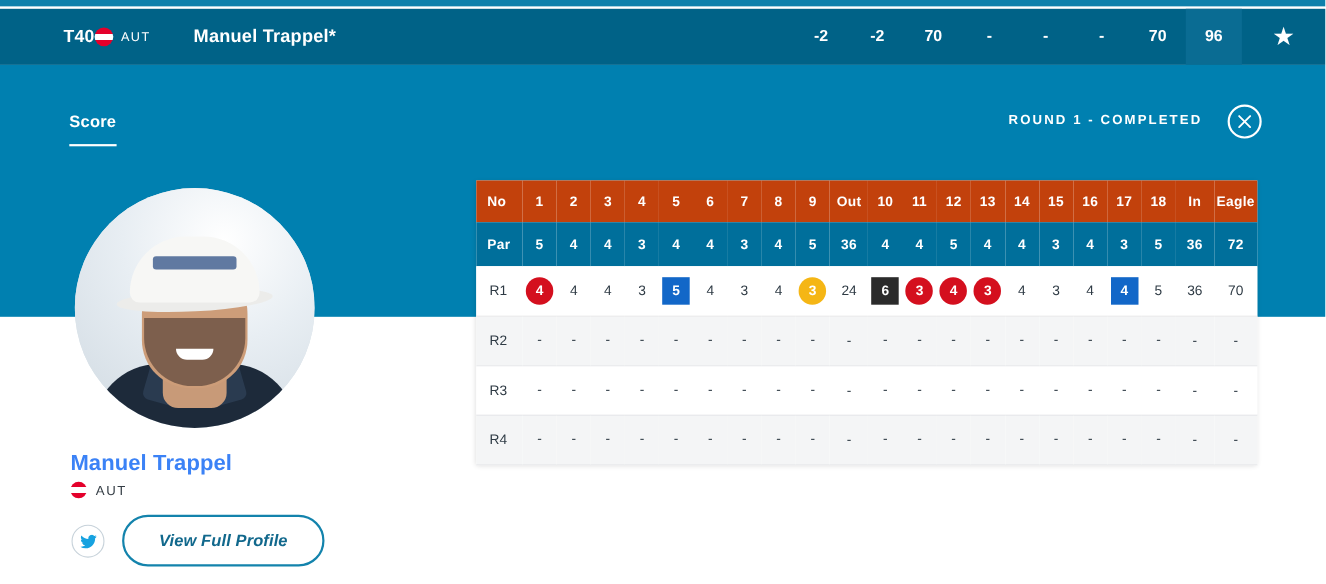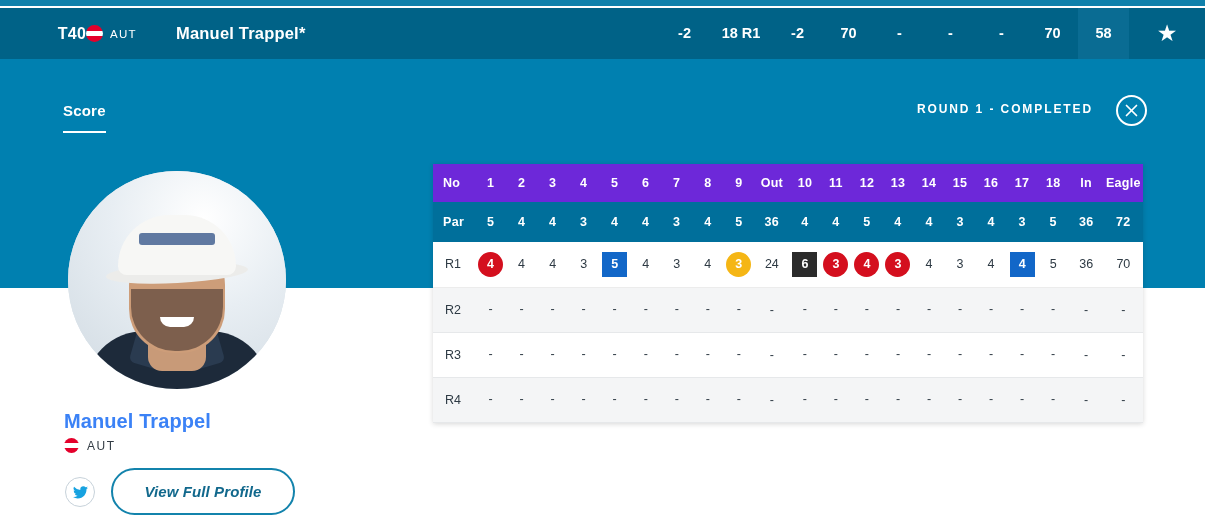--- a/index.html
+++ b/index.html
@@ -315,21 +315,21 @@
   table.sc td, table.sc th {
     text-align: center;
     font-weight: normal;
     padding: 0;
   }
   col.c-lbl { width: 42px; }
   col.c-hole { width: 31px; }
   col.c-sum  { width: 35px; }
   col.c-tot  { width: 39px; }
 
-  tr.hdr-no { height: 38px; background: #6d28d9; }
+  tr.hdr-no { height: 38px; background: #c2410c; }
   tr.hdr-no td { color: #ffffff; font-size: 12.5px; font-weight: bold; letter-spacing: .3px; }
   tr.hdr-par { height: 40px; background: #006f9b; }
   tr.hdr-par td { color: #ffffff; font-size: 12.5px; font-weight: bold; letter-spacing: .3px; }
   tr.hdr-no td.lbl, tr.hdr-par td.lbl { padding-left: 10px; text-align: left; }
 
   tr.rnd { height: 45px; }
   tr.rnd td { font-size: 12.5px; color: #2e3a44; }
   tr.rnd td.lbl { padding-left: 12px; text-align: left; font-size: 12.5px; color: #2e3a44; }
   tr.rnd.white { background: #ffffff; }
   tr.rnd.gray  { background: #f4f5f6; border-top: 1px solid #e6e8ea; border-bottom: 1px solid #e6e8ea; }
@@ -372,28 +372,27 @@
 
 <div class="player-bar">
   <div class="pb-pos">T40</div>
   <div class="pb-flagwrap">
     <span class="flag"></span>
     <span class="pb-cc">AUT</span>
   </div>
   <div class="pb-name">Manuel Trappel*</div>
   <div class="pb-stats">
     <div class="pb-stat">-2</div>
-    <div class="pb-stat wide">18 R1</div>
     <div class="pb-stat">-2</div>
     <div class="pb-stat">70</div>
     <div class="pb-stat">-</div>
     <div class="pb-stat">-</div>
     <div class="pb-stat">-</div>
     <div class="pb-stat">70</div>
-    <div class="pb-stat hl">58</div>
+    <div class="pb-stat hl">96</div>
     <div class="pb-star">★</div>
   </div>
 </div>
 
 <div class="blue-panel">
   <div class="score-tab">Score</div>
   <div class="score-tab-underline"></div>
   <div class="round-status">ROUND 1 - COMPLETED</div>
   <div class="close-btn">
     <svg width="13" height="13" viewBox="0 0 13 13" aria-hidden="true">

